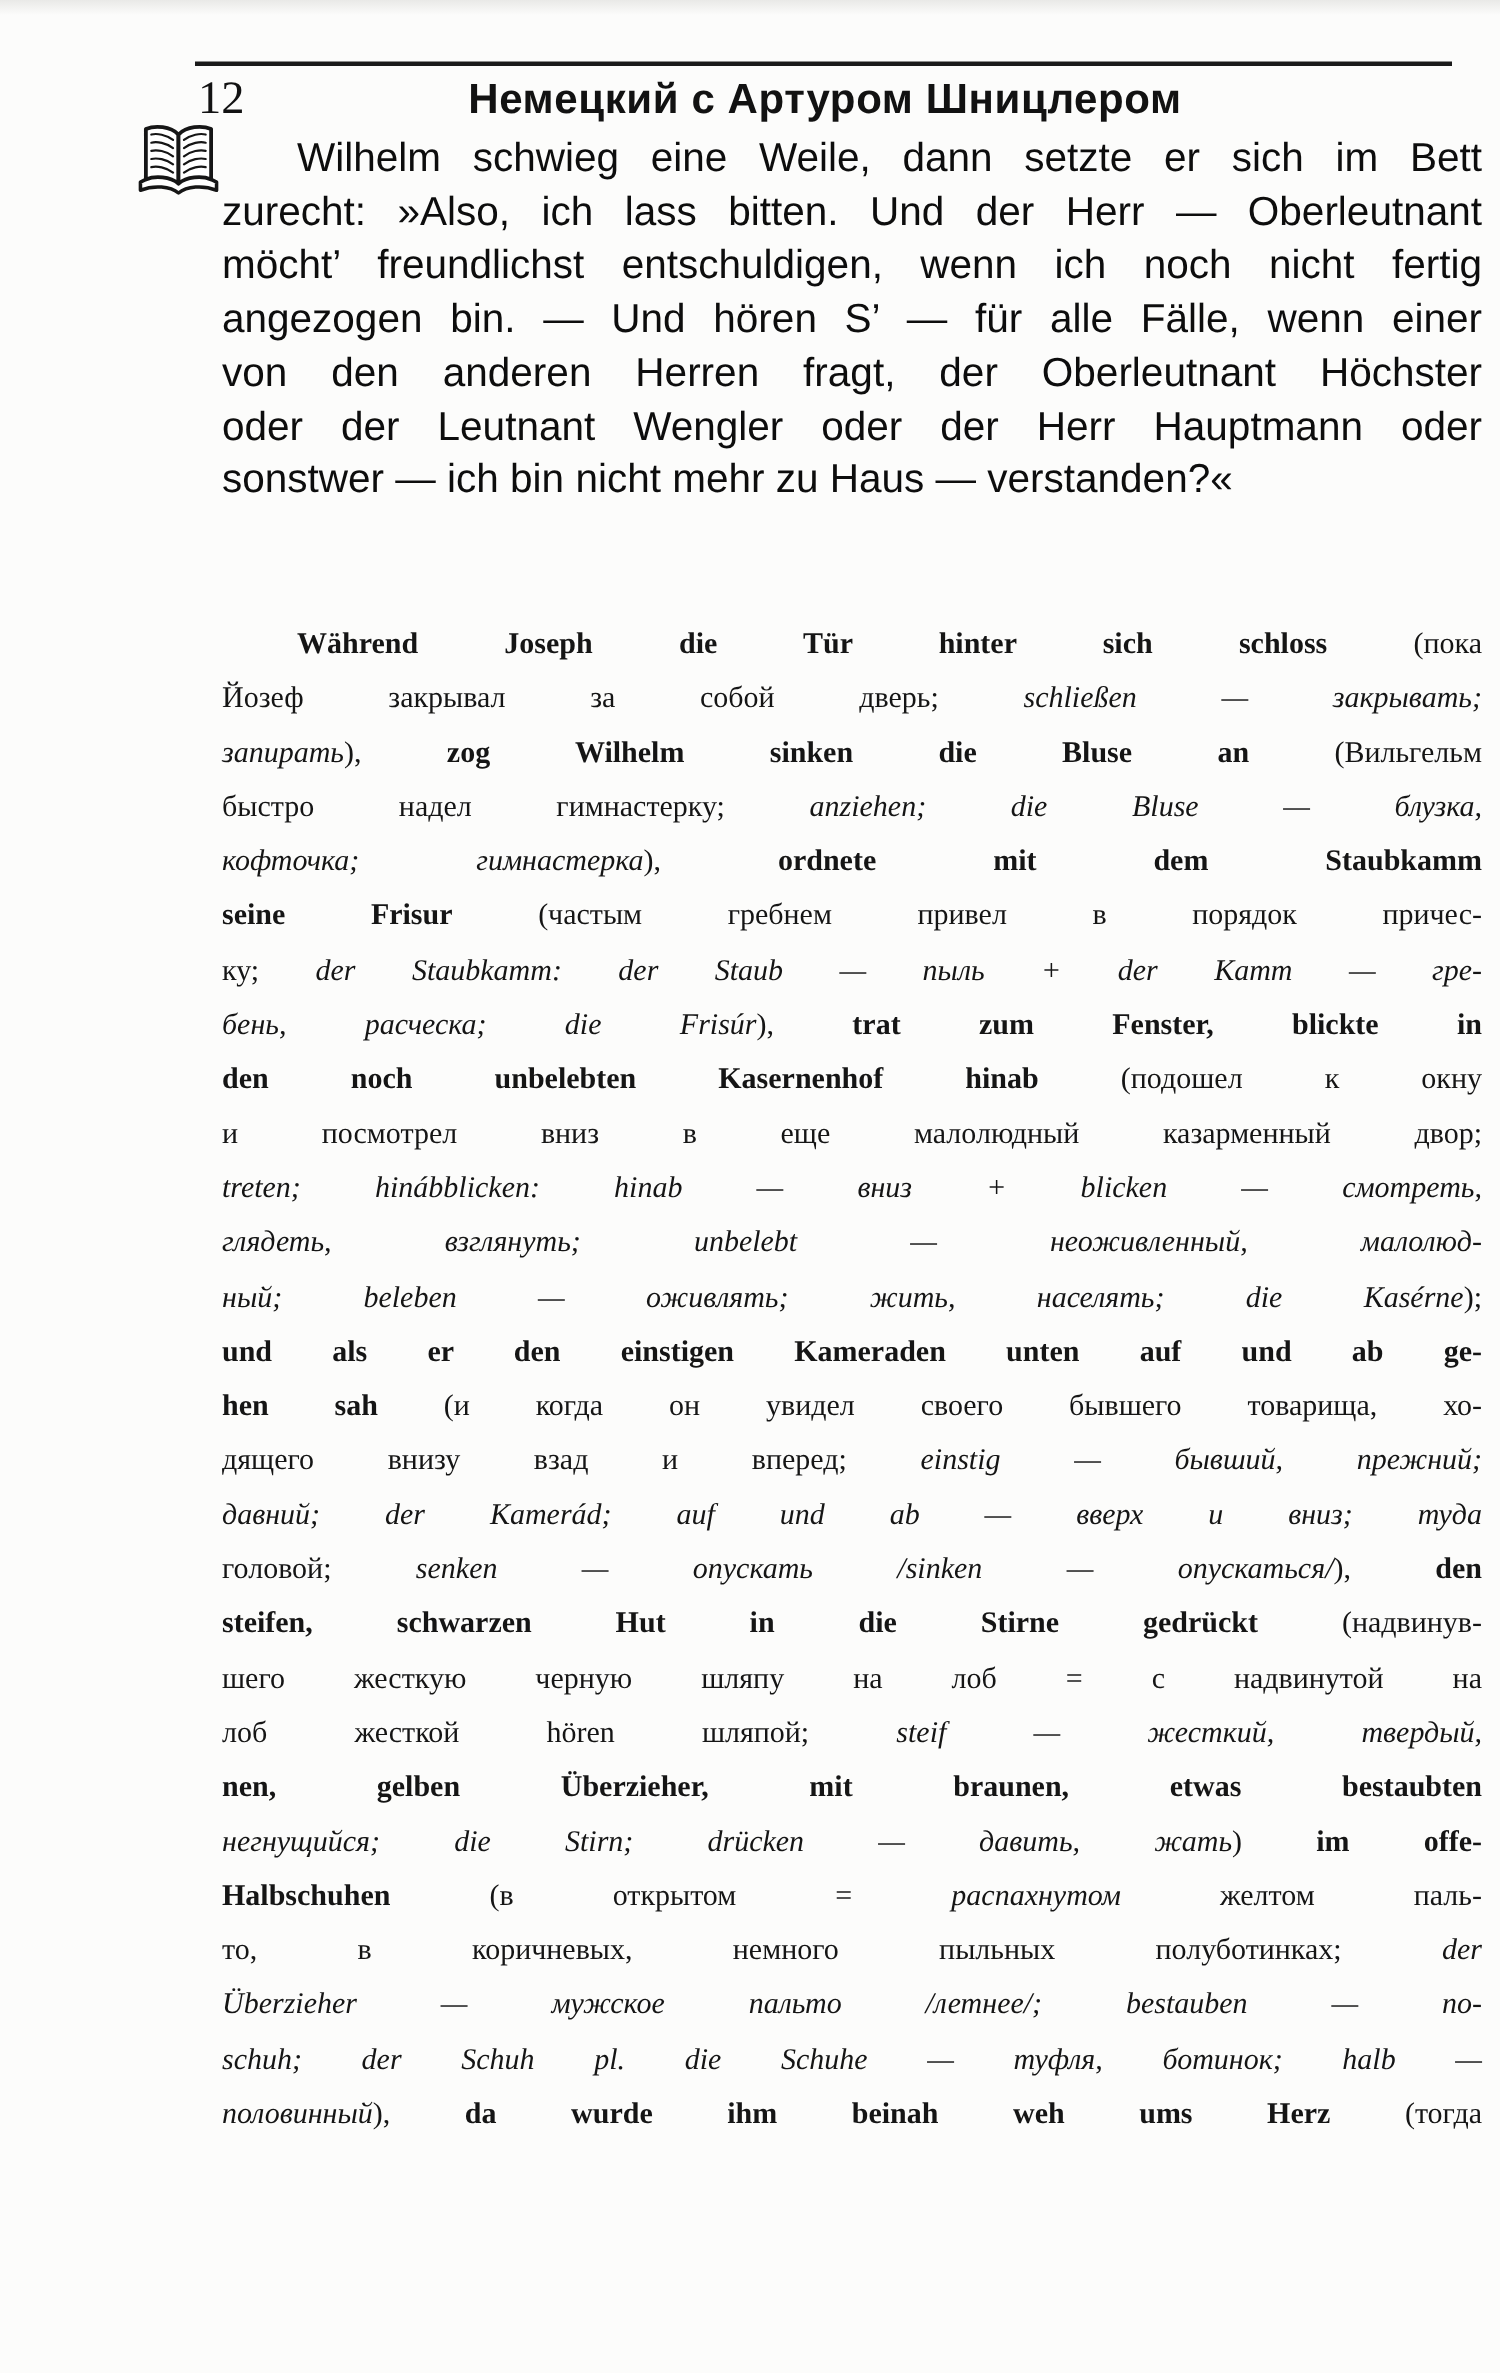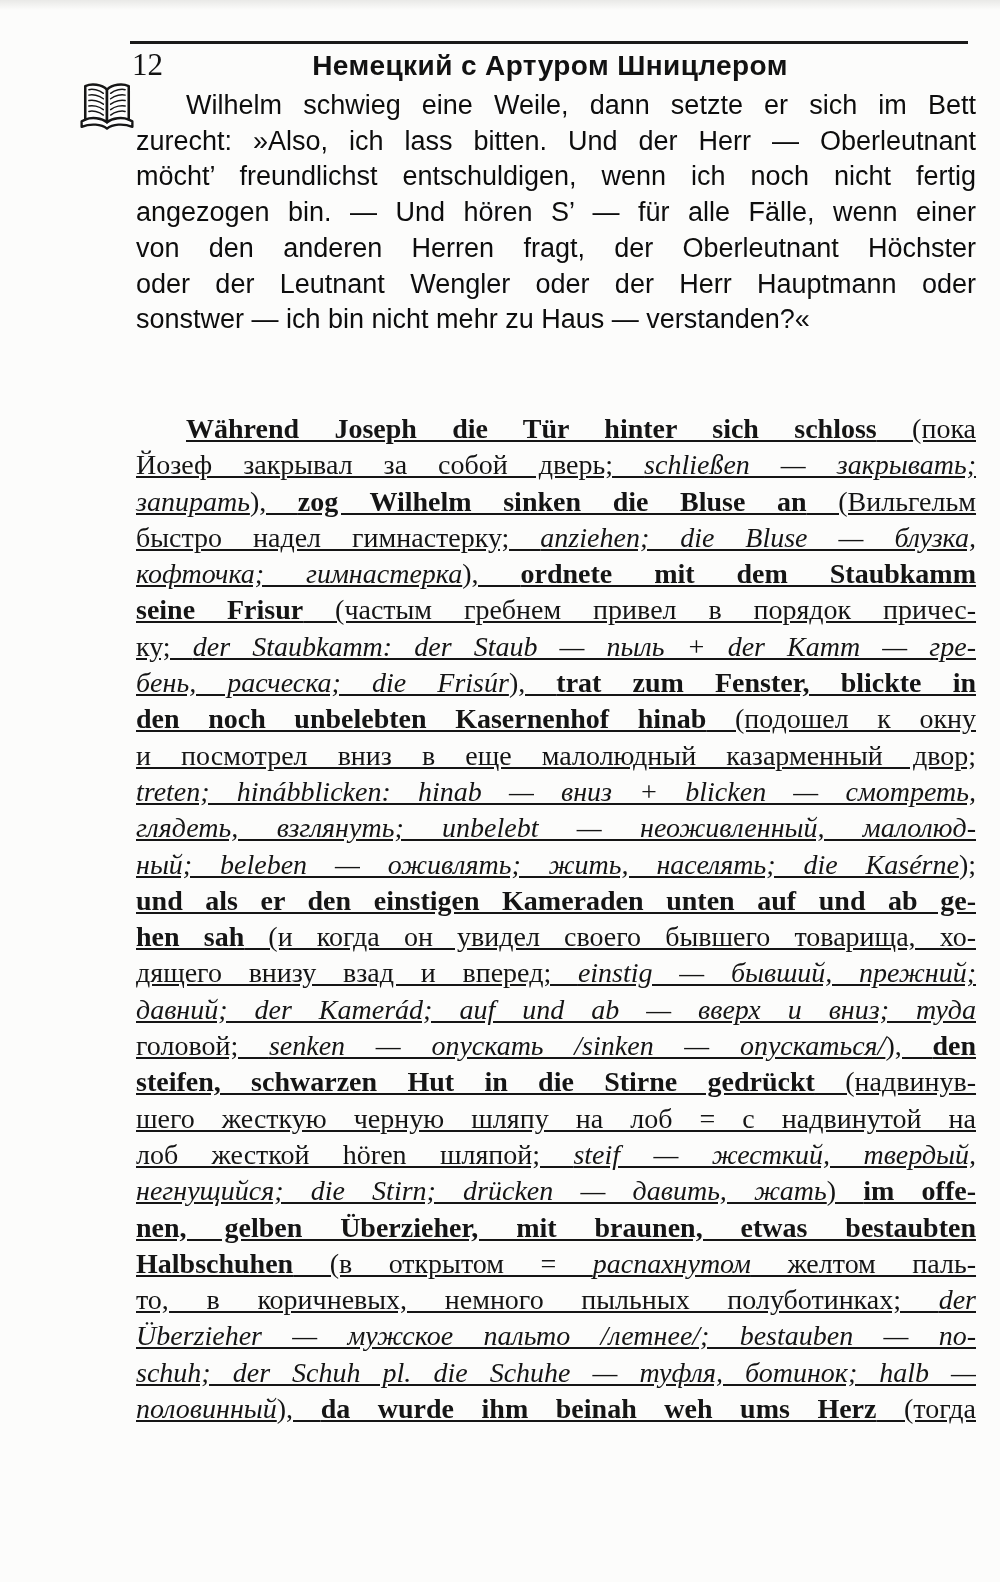--- a/index.html
+++ b/index.html
@@ -15,36 +15,35 @@
     position:absolute; left:2px; top:1px;
     font-family:"Liberation Serif", serif; font-size:31px; line-height:31px;
   }
   .page-title {
     position:absolute; left:0; right:0; top:3px; text-align:center;
     font-family:Liberation Sans, sans-serif; font-weight:700; font-size:28px; line-height:30px;
     letter-spacing:0.4px;
   }
   .header-rule { position:absolute; top:41px; left:130px; width:838px; height:3px; background:#1a1a1a; }
 
-  .para { position:absolute; left:136px; width:840px; }
+  .para { position:absolute; left:148px; width:840px; }
   .para-german { top:88px; }
   .para-reading { top:411px; }
 
   .line {
     display:block; white-space:nowrap;
     text-align:justify; text-align-last:justify; text-justify:inter-word;
   }
   .para-german .line {
     font-family:"Liberation Sans", sans-serif; font-size:27px; line-height:35.7px;
     color:#0d0d0d;
   }
   .para-reading .line {
-    font-family:"Liberation Serif", serif; font-size:28px; line-height:36.3px;
+    font-family:"Liberation Serif", serif; font-size:20px; line-height:36.3px;
     color:#151515;
-    text-decoration:underline;
   }
   .line.first { padding-left:50px; }
   .line.noju { text-align-last:left; }
   .seg-b { font-weight:700; }
   .seg-i { font-style:italic; }
 
   .book-icon { position:absolute; left:-58px; top:-9px; width:58px; height:54px; }
   .book-icon svg { display:block; }
 </style>
 </head>
@@ -97,22 +96,22 @@
         <div class="line"><span class="seg-i">глядеть, взглянуть; unbelebt — неоживленный, малолюд-</span></div>
         <div class="line"><span class="seg-i">ный; beleben — оживлять; жить, населять; die Kasérne</span><span>);</span></div>
         <div class="line"><span class="seg-b">und als er den einstigen Kameraden unten auf und ab ge-</span></div>
         <div class="line"><span class="seg-b">hen sah</span><span> (и когда он увидел своего бывшего товарища, хо-</span></div>
         <div class="line"><span>дящего внизу взад и вперед; </span><span class="seg-i">einstig — бывший, прежний;</span></div>
         <div class="line"><span class="seg-i">давний; der Kamerád; auf und ab — вверх и вниз; туда</span></div>
         <div class="line"><span>головой; </span><span class="seg-i">senken — опускать /sinken — опускаться/</span><span>), </span><span class="seg-b">den</span></div>
         <div class="line"><span class="seg-b">steifen, schwarzen Hut in die Stirne gedrückt</span><span> (надвинув-</span></div>
         <div class="line"><span>шего жесткую черную шляпу на лоб = с надвинутой на</span></div>
         <div class="line"><span>лоб жесткой hören шляпой; </span><span class="seg-i">steif — жесткий, твердый,</span></div>
+        <div class="line"><span class="seg-b">nen, gelben Überzieher, mit braunen, etwas bestaubten</span></div>
         <div class="line"><span class="seg-i">негнущийся; die Stirn; drücken — давить, жать</span><span>) </span><span class="seg-b">im offe-</span></div>
-        <div class="line"><span class="seg-b">nen, gelben Überzieher, mit braunen, etwas bestaubten</span></div>
         <div class="line"><span class="seg-b">Halbschuhen</span><span> (в открытом = </span><span class="seg-i">распахнутом</span><span> желтом паль-</span></div>
         <div class="line"><span>то, в коричневых, немного пыльных полуботинках; </span><span class="seg-i">der</span></div>
         <div class="line"><span class="seg-i">Überzieher — мужское пальто /летнее/; bestauben — по-</span></div>
         <div class="line"><span class="seg-i">schuh; der Schuh pl. die Schuhe — туфля, ботинок; halb —</span></div>
         <div class="line"><span class="seg-i">половинный</span><span>), </span><span class="seg-b">da wurde ihm beinah weh ums Herz</span><span> (тогда</span></div>
       </div>
   </section>
 
 </div>
 

